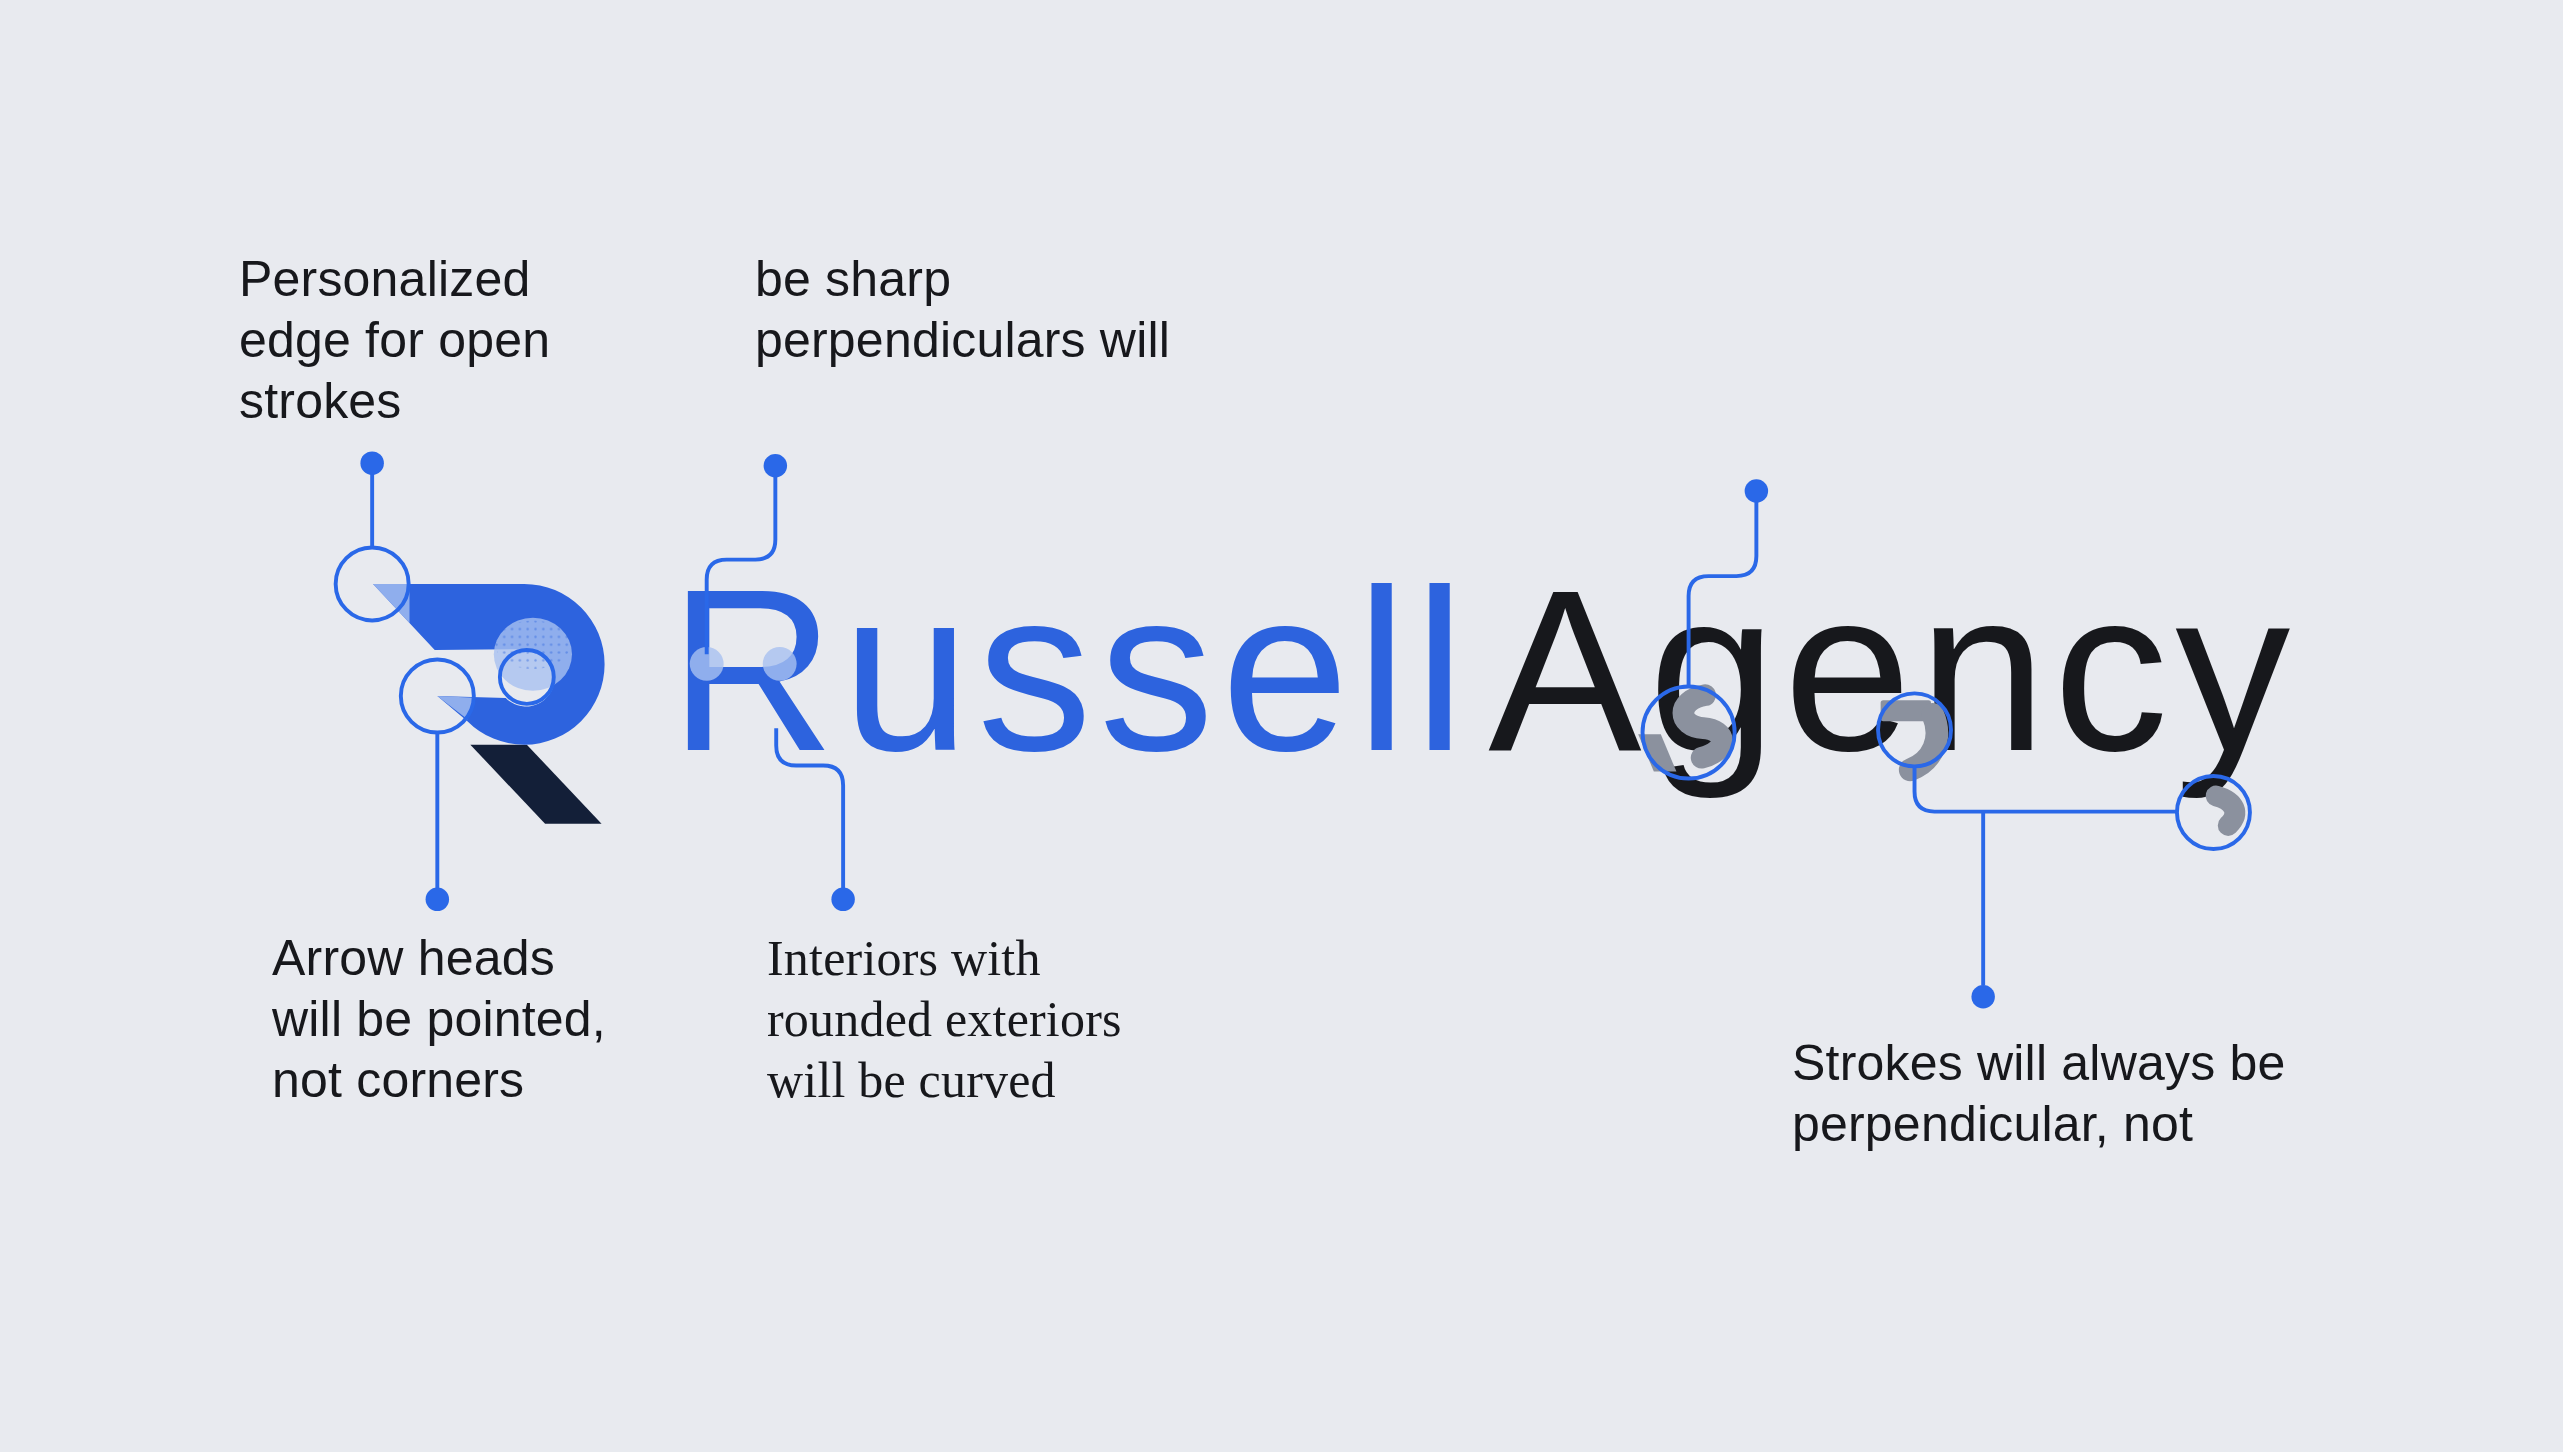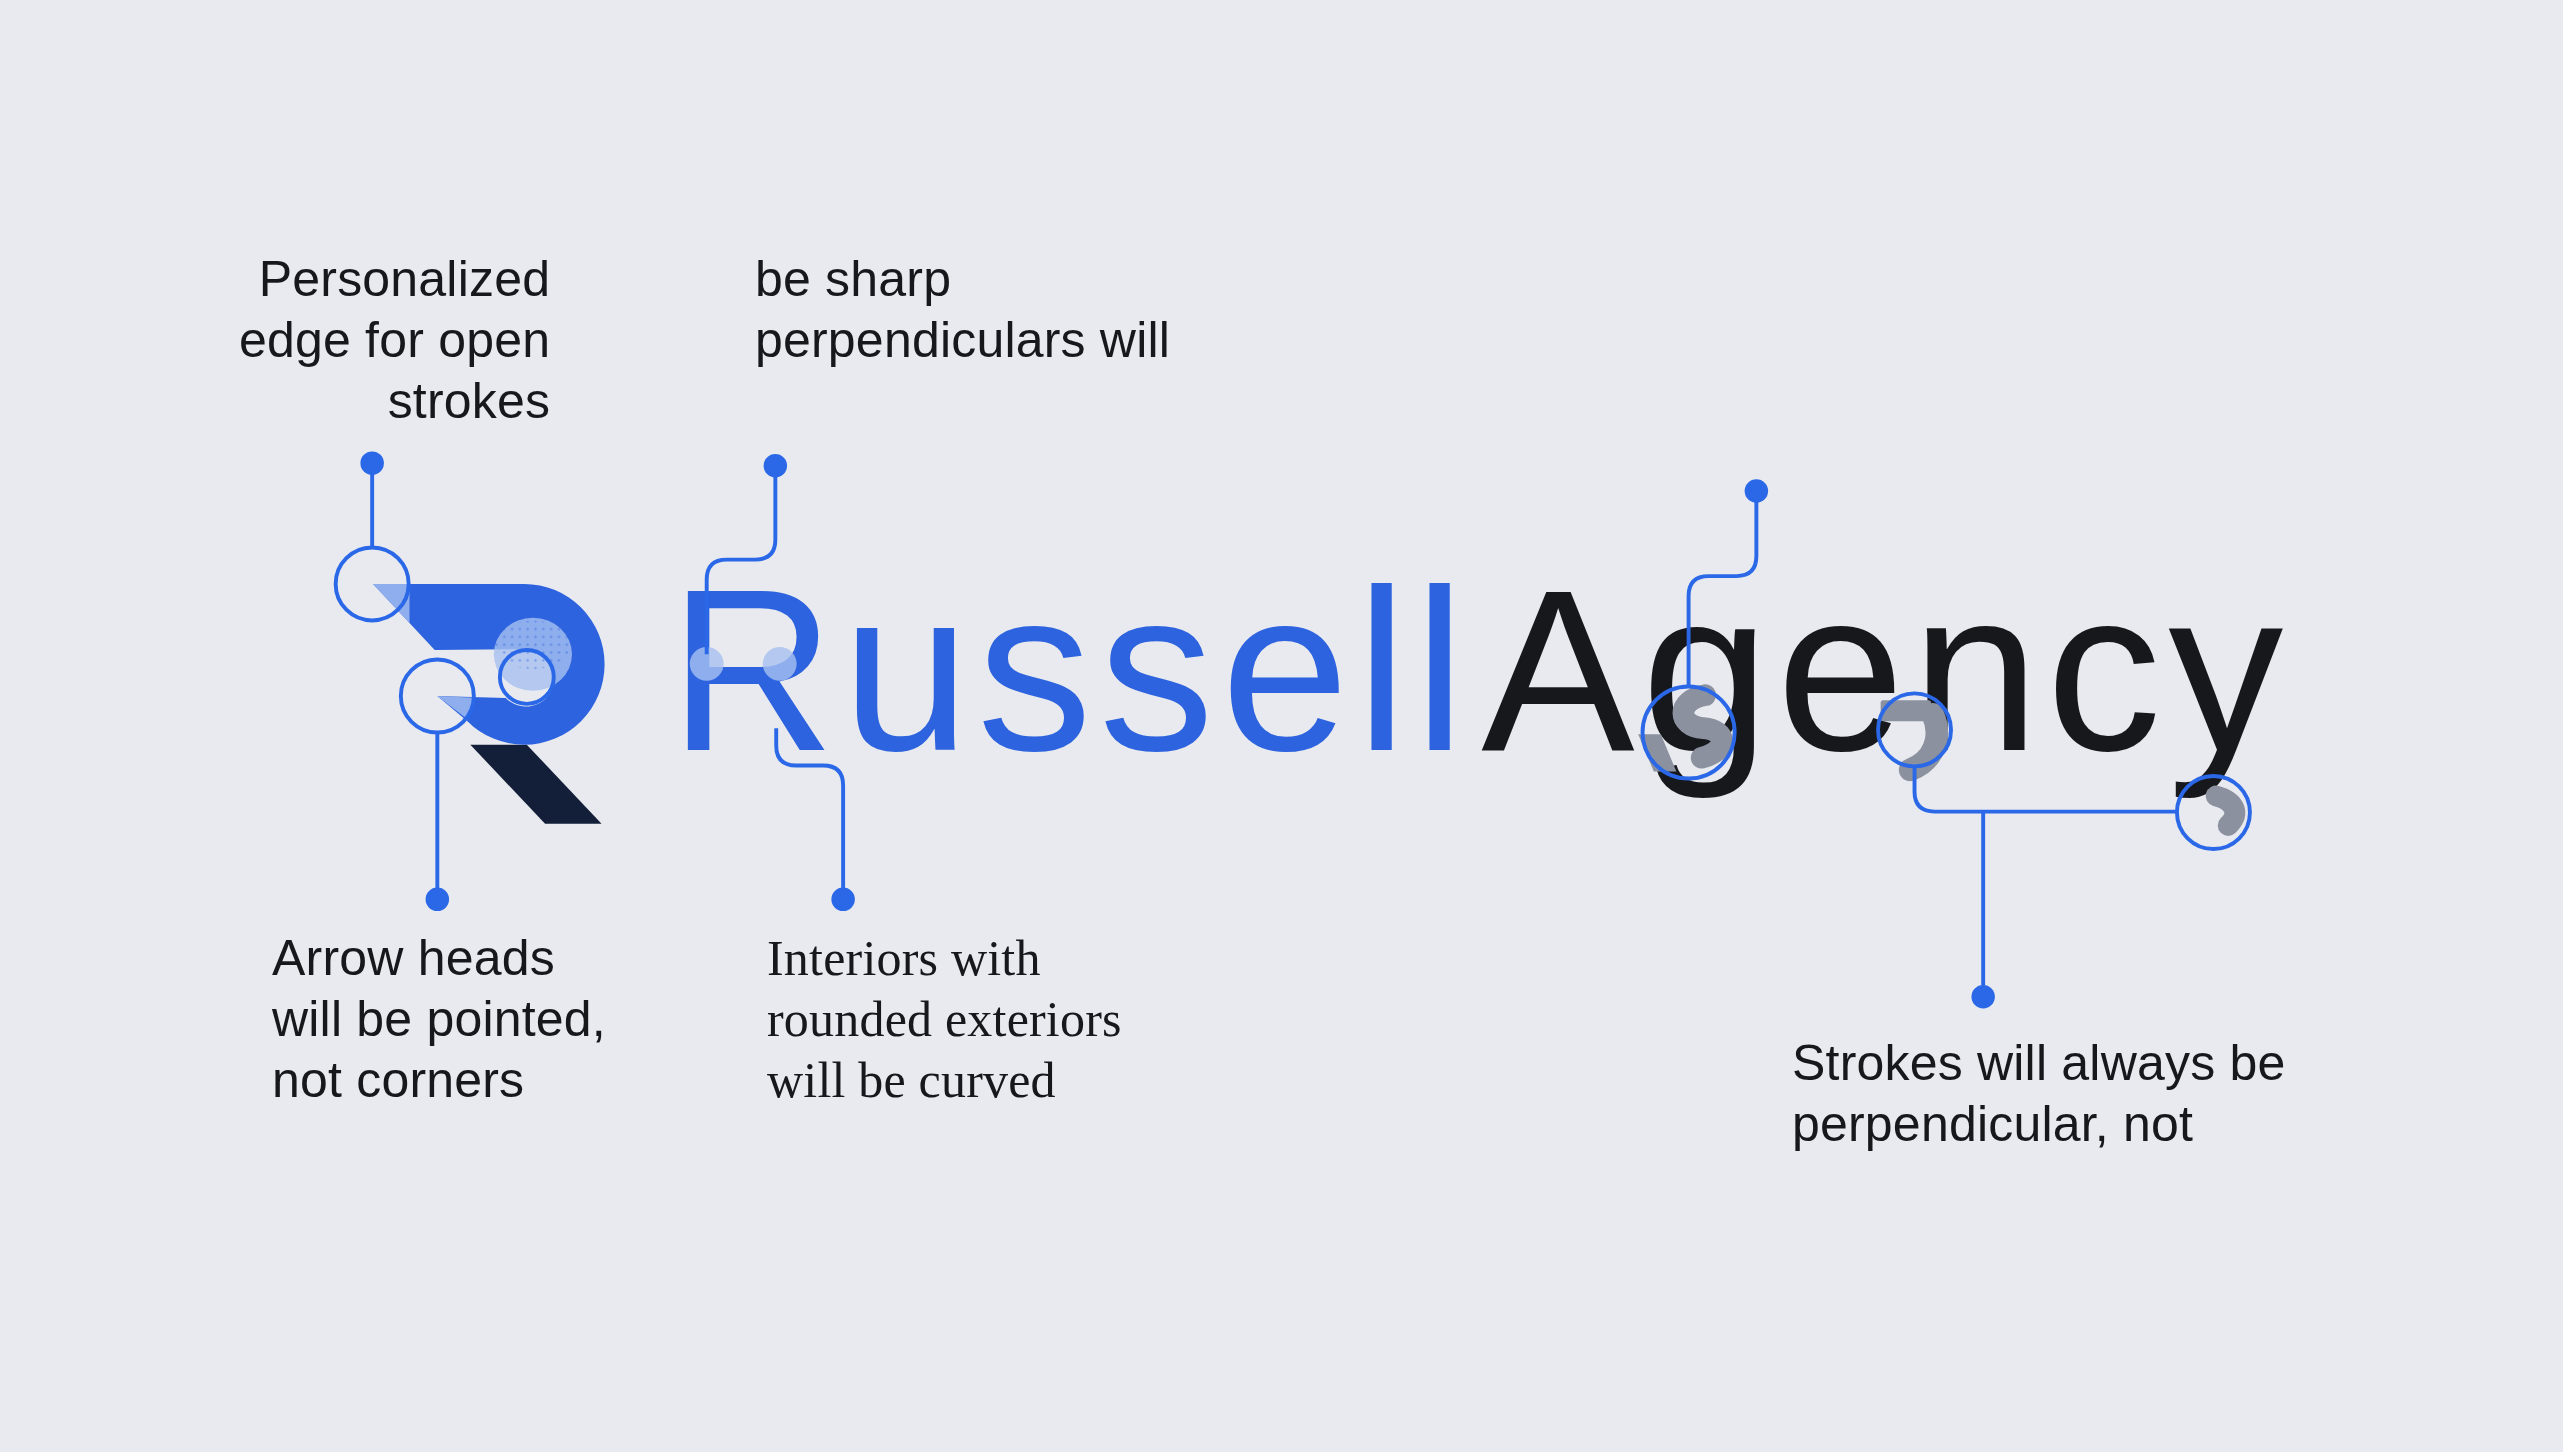--- a/index.html
+++ b/index.html
@@ -6,30 +6,30 @@
     --primary-blue:#2d63de; --accent-blue:#2a68e8; --navy:#131f38;
     --ink:#17181c; --gray-highlight:#8b919e; --light-blue-highlight:#a8c0f0;
     --background:#e8eaef;
   }
   html,body{margin:0;padding:0;}
   body{width:2563px;height:1452px;background:var(--background);
        font-family:"Liberation Sans","DejaVu Sans",sans-serif;overflow:hidden;}
   .canvas{position:relative;width:2563px;height:1452px;background:var(--background);}
   .note{position:absolute;color:var(--ink);font-size:50px;line-height:61px;
         letter-spacing:0.2px;white-space:nowrap;}
-  #note-personalized{left:239px;top:249px;text-align:right;}
+  #note-personalized{left:239px;top:249px;}
   #note-bottomleft{left:755px;top:249px;}
   #note-roundedcorners{left:1747px;top:249px;}
   #note-arrowheads{left:272px;top:928px;}
   #note-interiors{left:767px;top:928px;font-family:Liberation Serif, serif;}
   #note-strokes{left:1792px;top:1033px;}
   .wordmark{position:absolute;left:669px;top:556px;font-size:230px;line-height:1;
             letter-spacing:7px;white-space:nowrap;}
   .wm-first{color:var(--primary-blue);}
-  .wm-second{color:var(--ink);margin-left:9px;}
+  .wm-second{color:var(--ink);margin-left:16px;}
   svg.overlay{position:absolute;left:0;top:0;width:2563px;height:1452px;}
   .mark-blue{fill:var(--primary-blue);}
   .mark-navy{fill:var(--navy);}
   .hl{fill:var(--light-blue-highlight);fill-opacity:0.8;}
   .callout-line{stroke:var(--accent-blue);stroke-width:4.5;fill:none;}
   .callout-circle{stroke:var(--accent-blue);stroke-width:4.5;fill:none;}
   .callout-dot{fill:var(--accent-blue);}
   .gray-part{fill:var(--gray-highlight);}
   .gray-stroke{stroke:var(--gray-highlight);fill:none;stroke-linecap:round;}
 </style>

